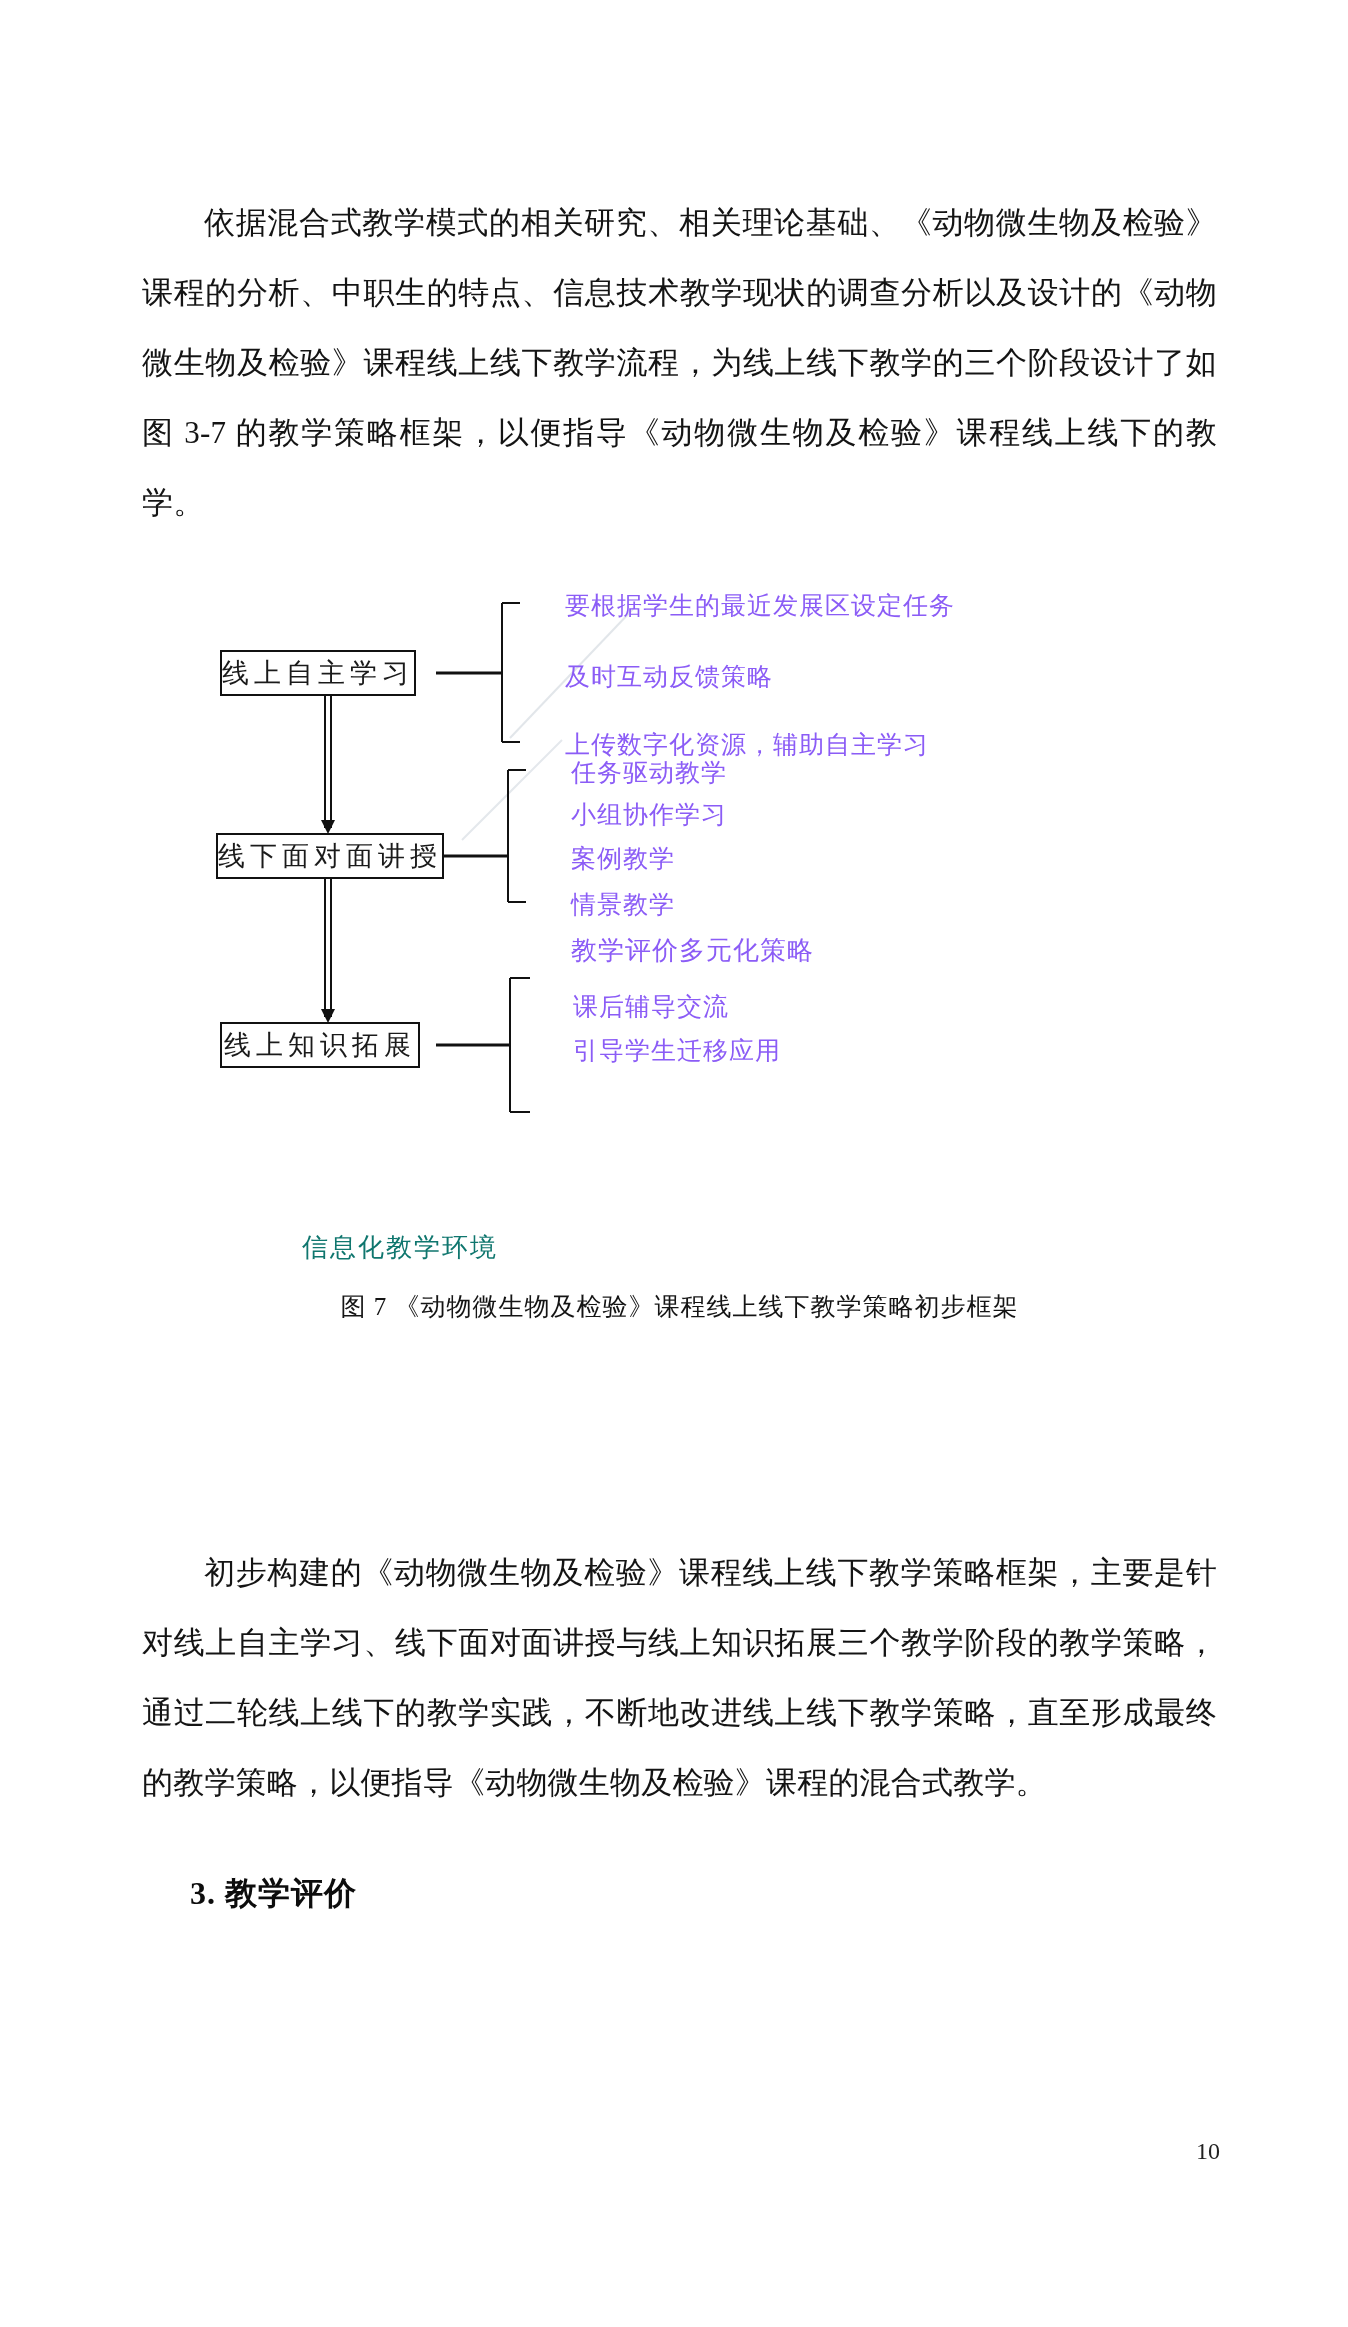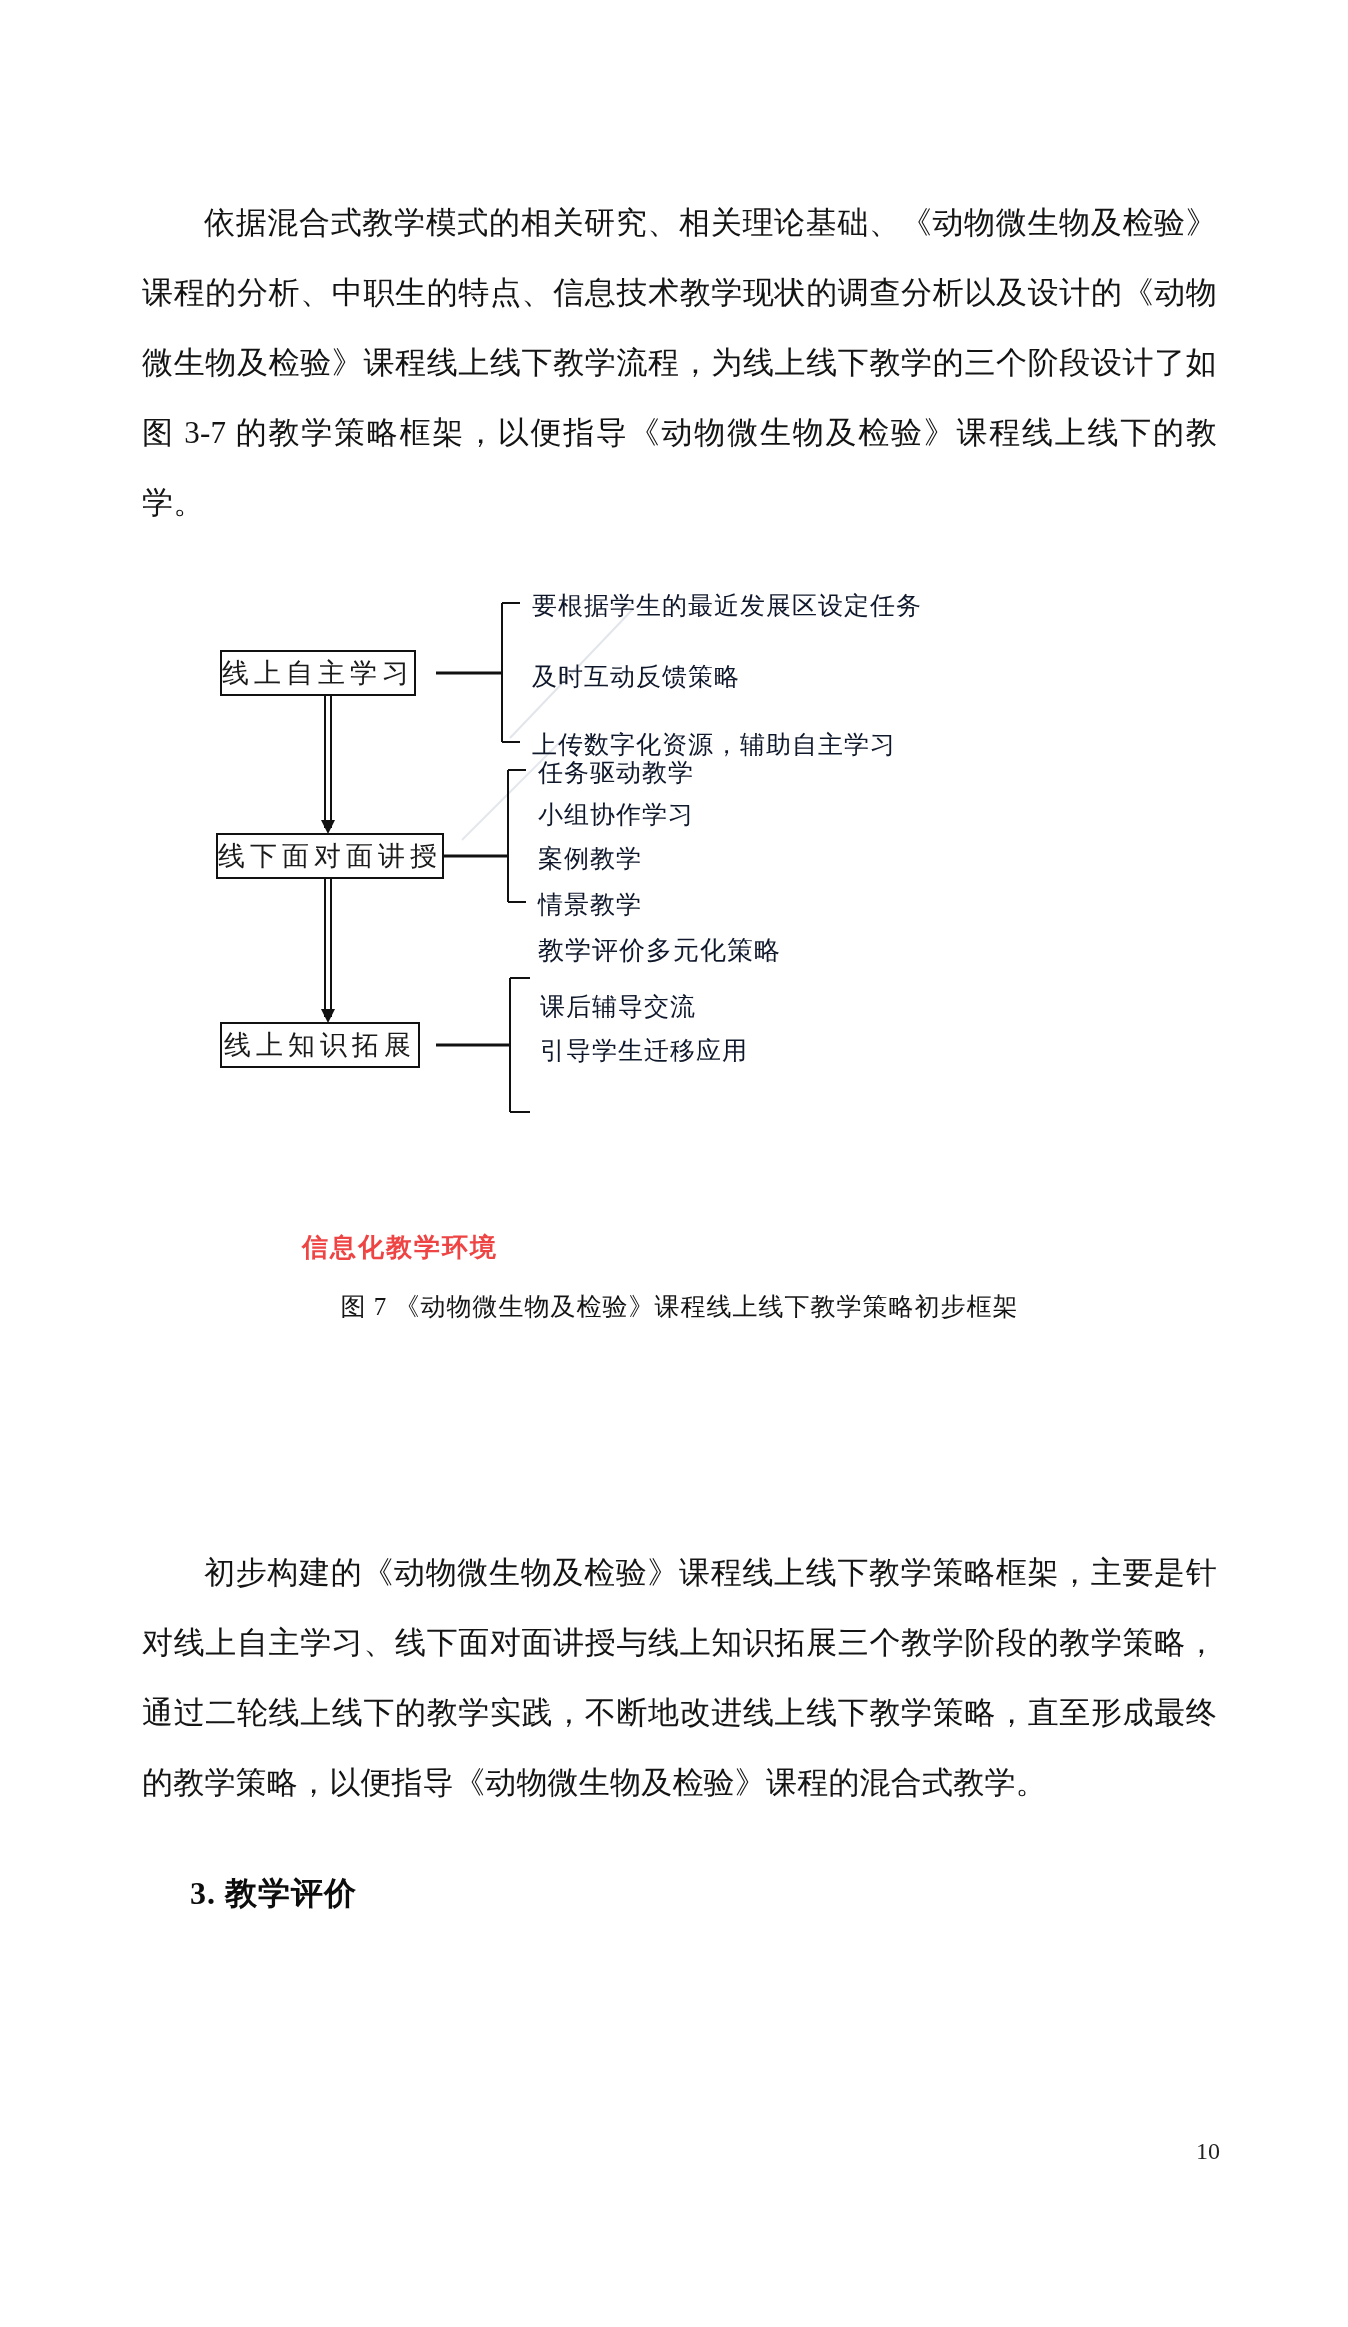--- a/index.html
+++ b/index.html
@@ -61,42 +61,42 @@
   }
   .node-1 { left: 78px;  top: 60px;  width: 196px; height: 46px; }
   .node-2 { left: 74px;  top: 243px; width: 228px; height: 46px; }
   .node-3 { left: 78px;  top: 432px; width: 200px; height: 46px; }
 
   .leaf {
     position: absolute;
     font-size: 25px;
     line-height: 1;
     white-space: nowrap;
-    color: #0f172a;
+    color: #8b5cf6;
     letter-spacing: 1px;
+    margin-left: 33px;
   }
   .caption {
     position: absolute;
     left: 0;
     top: 700px;
     width: 1075px;
     text-align: center;
     font-size: 25px;
     color: #141414;
     letter-spacing: 1px;
   }
   .env-label {
     position: absolute;
     left: 160px;
     top: 640px;
     font-size: 26px;
-    color: #ef4444;
+    color: #0f766e;
     letter-spacing: 2px;
     white-space: nowrap;
-    font-weight: bold;
   }
 
   .heading {
     position: absolute;
     left: 190px;
     font-size: 32px;
     font-weight: bold;
     color: #0d0d0d;
     letter-spacing: 1px;
   }

